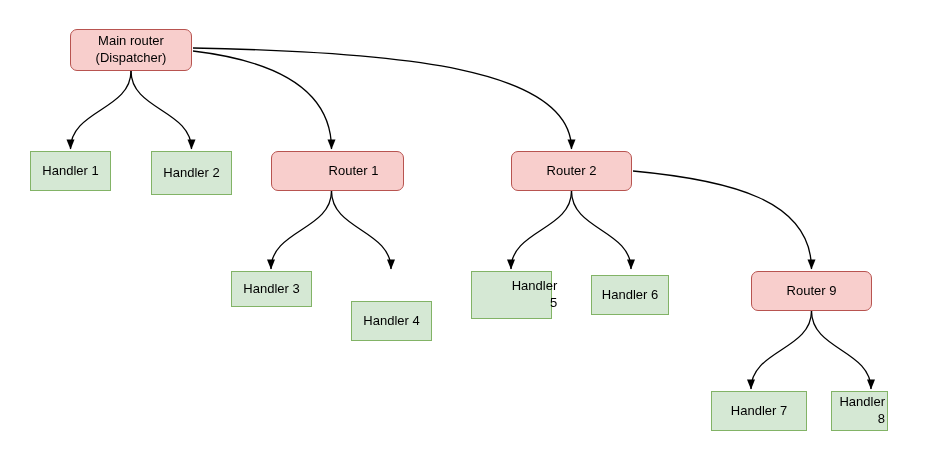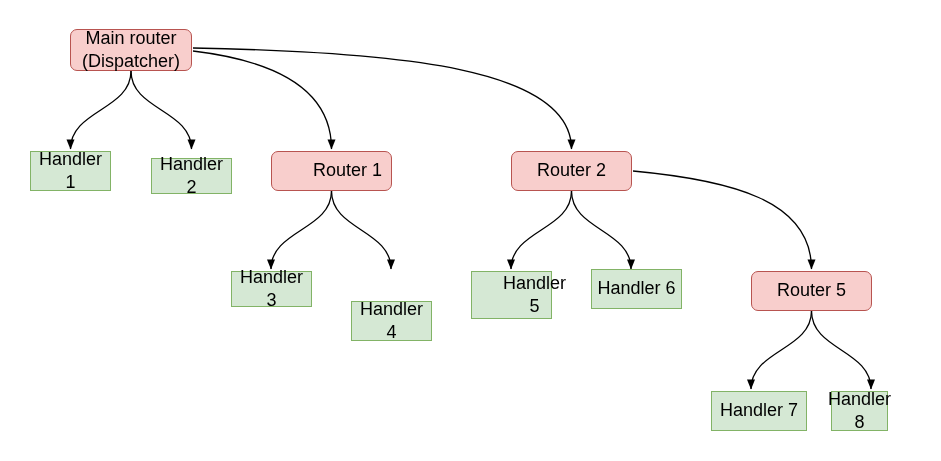--- a/index.html
+++ b/index.html
@@ -28,31 +28,32 @@
     stroke: #000000;
     stroke-width: 1.3;
   }
   .node {
     position: absolute;
     box-sizing: border-box;
     display: flex;
     align-items: center;
     justify-content: center;
     text-align: center;
-    font-size: 18px;
+    font-size: 13px;
     color: #000000;
   }
   .node.router {
     background: #f8cecc;
     border: 1.3px solid #b85450;
     border-radius: 7px;
   }
   .node.handler {
     background: #d5e8d4;
     border: 1.3px solid #82b366;
+    text-align: right;
   }
   .node .label {
     white-space: pre-line;
     line-height: 1.3;
     padding: 0 2px;
   }
 </style>
 </head>
 <body>
 
@@ -83,50 +84,50 @@
 
   <div class="node router" style="left:70px; top:29px; width:122px; height:42px;">
     <span class="label">Main router
 (Dispatcher)</span>
   </div>
 
   <div class="node handler" style="left:30px; top:151px; width:81px; height:40px;">
     <span class="label">Handler 1</span>
   </div>
 
-  <div class="node handler" style="left:151px; top:158px; width:81px; height:36px;">
+  <div class="node handler" style="left:151px; top:151px; width:81px; height:44px;">
     <span class="label">Handler 2</span>
   </div>
 
-  <div class="node router" style="left:271px; top:151px; width:121px; height:40px;padding-left:32px;">
+  <div class="node router" style="left:271px; top:151px; width:133px; height:40px;padding-left:32px;">
     <span class="label">Router 1</span>
   </div>
 
   <div class="node router" style="left:511px; top:151px; width:121px; height:40px;">
     <span class="label">Router 2</span>
   </div>
 
   <div class="node handler" style="left:231px; top:271px; width:81px; height:36px;">
     <span class="label">Handler 3</span>
   </div>
 
   <div class="node handler" style="left:351px; top:271px; width:81px; height:40px;margin-top:30px;">
     <span class="label">Handler 4</span>
   </div>
 
   <div class="node handler" style="left:471px; top:271px; width:81px; height:48px;padding-left:46px;">
     <span class="label">Handler 5</span>
   </div>
 
-  <div class="node handler" style="left:591px; top:269px; width:91px; height:40px;">
+  <div class="node handler" style="left:591px; top:275px; width:78px; height:40px;">
     <span class="label">Handler 6</span>
   </div>
 
   <div class="node router" style="left:751px; top:271px; width:121px; height:40px;">
-    <span class="label">Router 5</span>
+    <span class="label">Router 9</span>
   </div>
 
   <div class="node handler" style="left:711px; top:391px; width:96px; height:40px;">
     <span class="label">Handler 7</span>
   </div>
 
   <div class="node handler" style="left:831px; top:391px; width:57px; height:40px;">
     <span class="label">Handler 8</span>
   </div>
 

